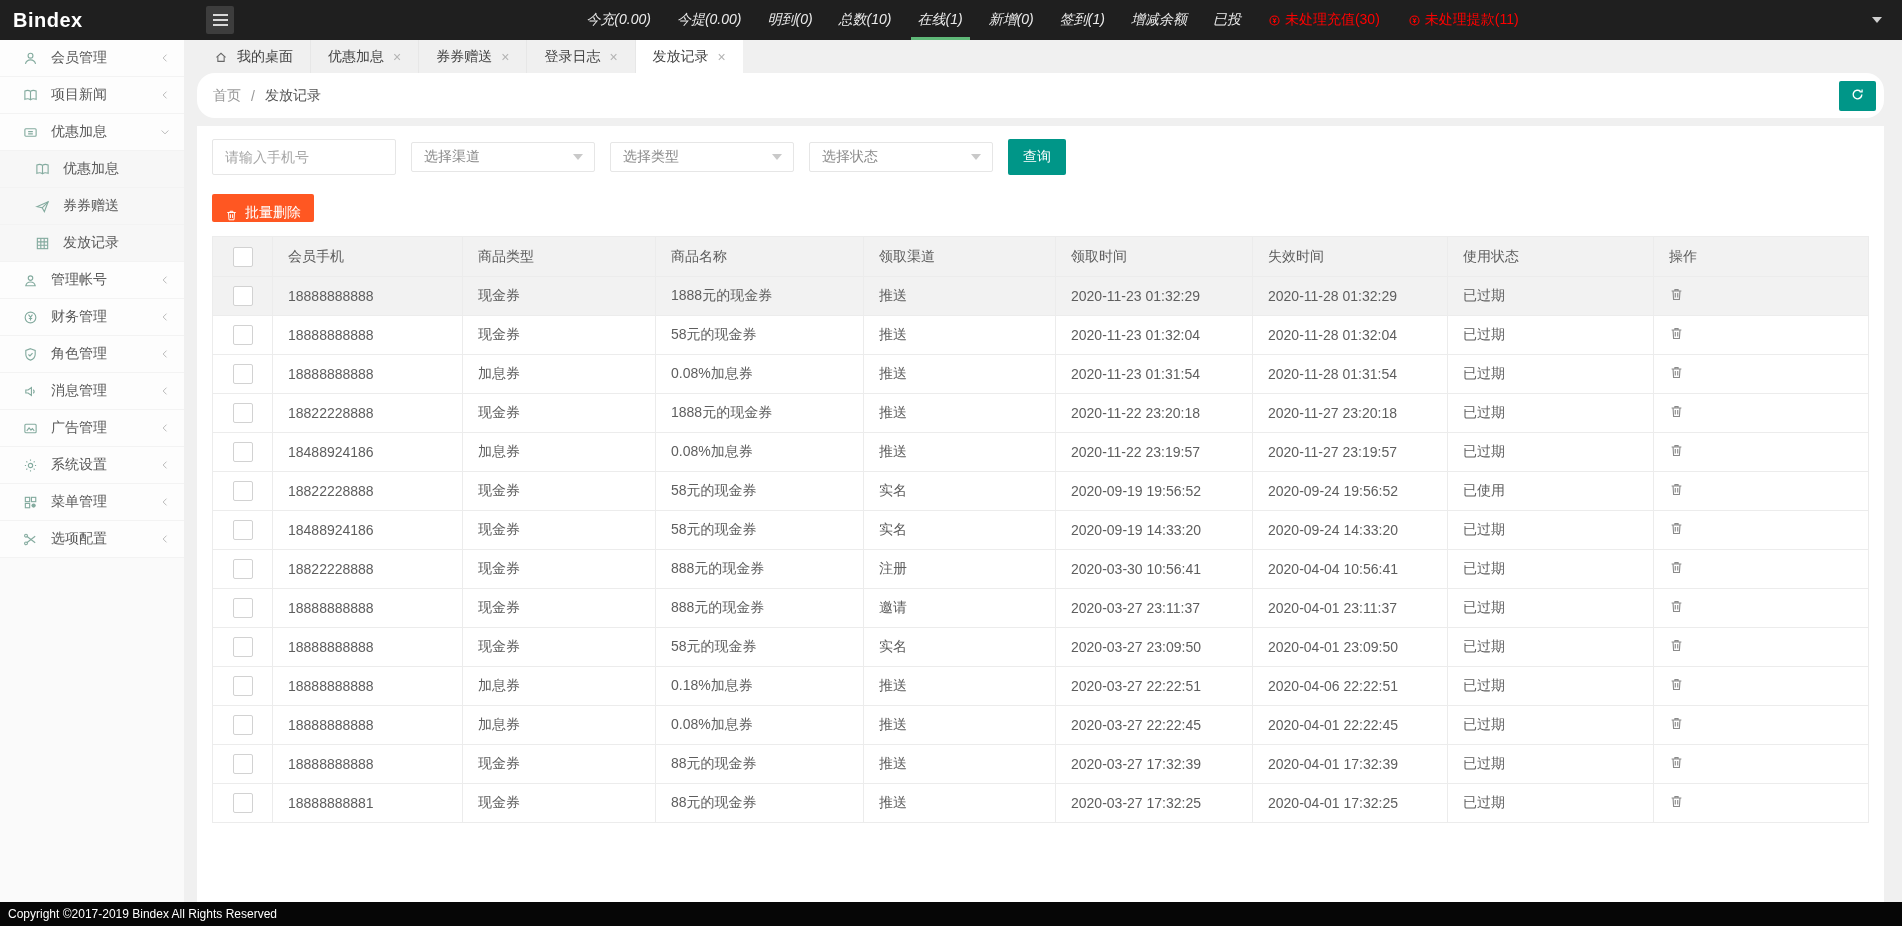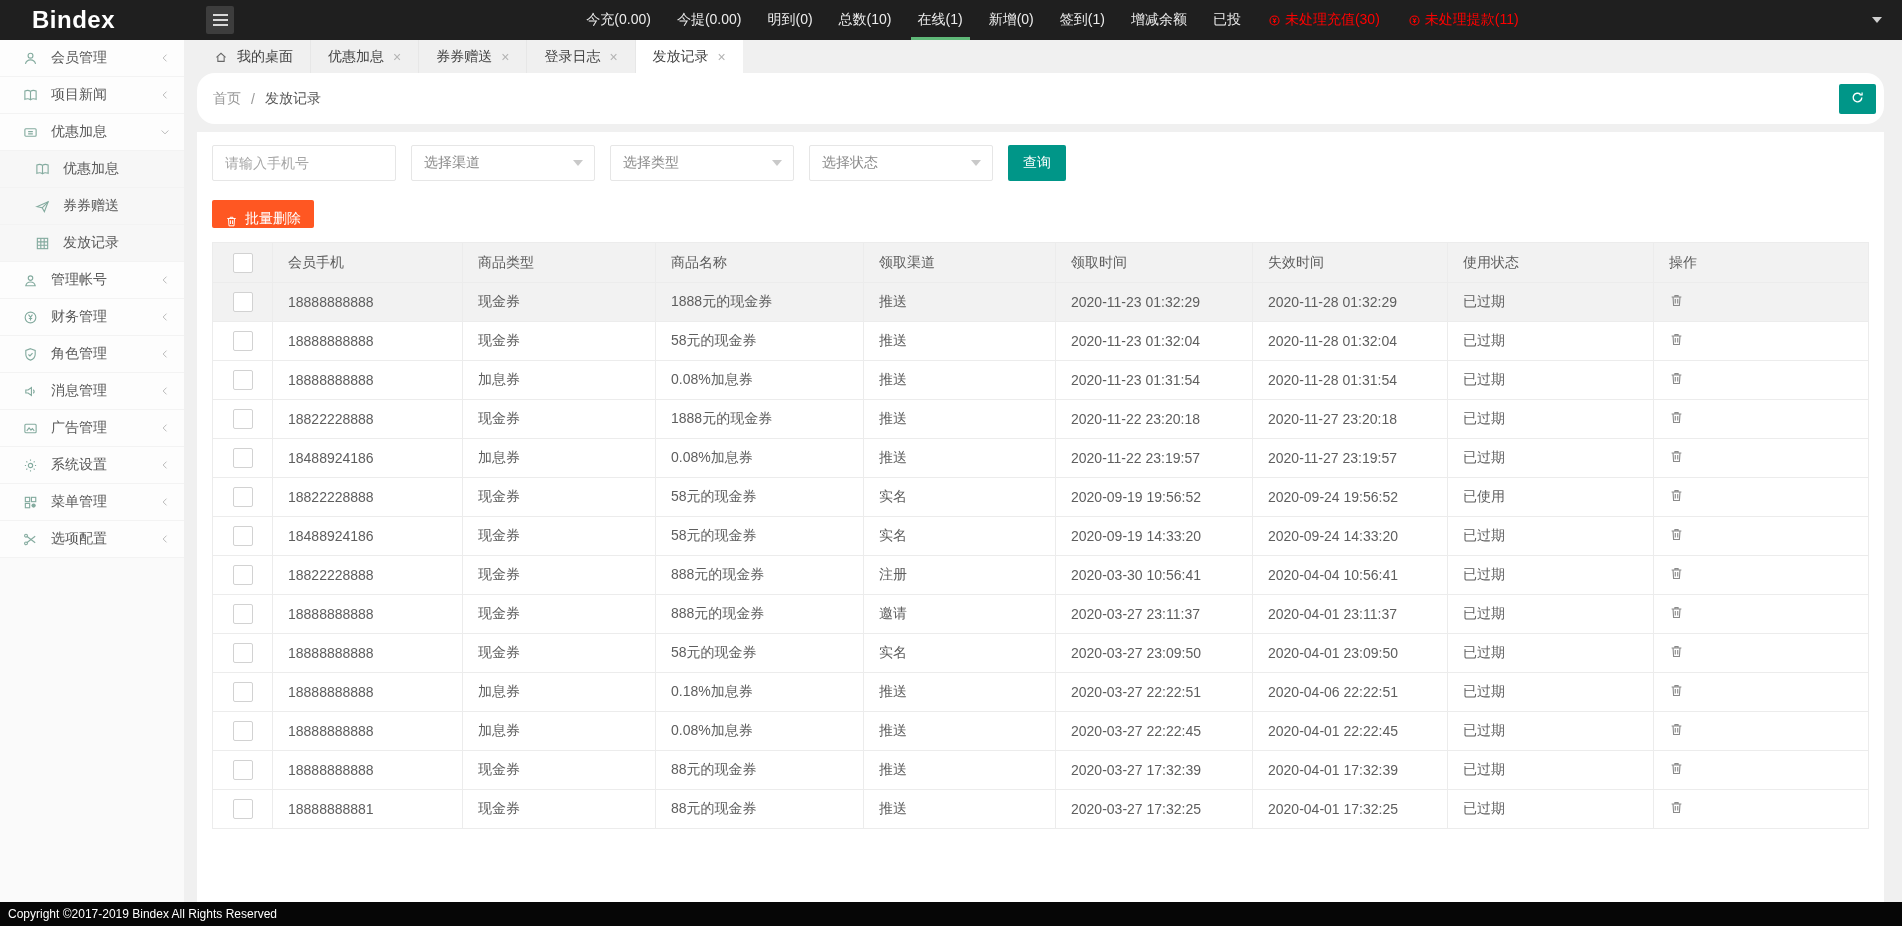--- a/index.html
+++ b/index.html
@@ -1,25 +1,25 @@
 <!DOCTYPE html>
 <html><head>
 <meta charset="utf-8">
 <style>
   *{box-sizing:border-box;margin:0;padding:0;}
   html,body{width:1902px;height:926px;overflow:hidden;}
   body{font-family:"Liberation Sans","DejaVu Sans",sans-serif;background:#f0f0f0;position:relative;}
 
   
   .topbar{height:40px;background:#1f1f1f;display:flex;align-items:center;color:#ececec;font-size:14px;position:relative;z-index:5;}
-  .brand{width:184px;padding-left:32px;font-size:24px;font-weight:bold;color:#fff;letter-spacing:.5px;}
+  .brand{width:184px;padding-left:13px;font-size:20px;font-weight:bold;color:#fff;letter-spacing:.5px;}
   .burger{width:28px;height:28px;background:#3d3d3d;border-radius:2px;margin-left:22px;display:flex;align-items:center;justify-content:center;cursor:pointer;}
   .burger i{display:block;width:15px;height:2px;background:#d9d9d9;box-shadow:0 -5px 0 #d9d9d9,0 5px 0 #d9d9d9;}
   .topbar-right{margin-left:auto;display:flex;align-items:center;height:100%;}
-  .stat{height:100%;display:flex;align-items:center;padding:16px 13px;cursor:pointer;position:relative;white-space:nowrap;}
+  .stat{height:100%;display:flex;align-items:center;padding:16px 13px;cursor:pointer;position:relative;white-space:nowrap;font-style:italic;}
   .stat.active::after{content:"";position:absolute;left:6px;right:6px;bottom:0;height:3px;background:#5FB878;}
   .t-alert{height:100%;display:flex;align-items:center;gap:4px;padding:10px 14px;color:#ff0000;cursor:pointer;white-space:nowrap;}
   .t-alert .icon{display:flex;color:#ff0000;}
   .user-caret{margin-left:auto;margin-right:20px;width:0;height:0;border-left:5px solid transparent;border-right:5px solid transparent;border-top:6px solid #cfcfcf;cursor:pointer;}
 
   
   .sidebar{position:absolute;top:40px;left:0;bottom:24px;width:184px;background:#fafafa;overflow:hidden;}
   .side-item{height:37px;display:flex;align-items:center;padding-left:22px;font-size:14px;color:#595959;cursor:pointer;position:relative;border-bottom:1px solid #f3f3f3;background:#fdfdfd;}
   .side-item.sub{padding-left:34px;background:#f7f7f7;}
   .side-item .icon{width:16px;display:flex;justify-content:center;color:#84ab9f;margin-right:13px;}
@@ -27,30 +27,30 @@
   .side-item .chev{position:absolute;right:13px;color:#b8b8b8;display:flex;}
 
   
   .content{position:absolute;left:184px;top:40px;right:0;bottom:24px;display:flex;flex-direction:column;background:#f0f0f0;}
   .tabbar{height:33px;background:#f0f0f0;display:flex;align-items:stretch;padding-left:13px;flex:0 0 auto;}
   .tab{display:flex;align-items:center;gap:9px;padding:0 17px;font-size:14px;color:#444;cursor:pointer;white-space:nowrap;border-right:1px solid #e7e7e7;}
   .tab .icon{display:flex;color:#666;}
   .tab.active{background:#fff;border-right:none;}
   .tab .x{color:#b3b3b3;font-size:14px;line-height:1;cursor:pointer;}
 
-  .breadcrumb-bar{height:51px;background:#fff;margin:0 18px 0 13px;display:flex;align-items:center;padding-left:16px;position:relative;font-size:14px;color:#999;flex:0 0 auto;border-radius:18px;}
+  .breadcrumb-bar{height:45px;background:#fff;margin:0 18px 0 13px;display:flex;align-items:center;padding-left:16px;position:relative;font-size:14px;color:#999;flex:0 0 auto;border-radius:18px;}
   .crumb-sep{margin:0 10px;color:#999;}
   .crumb-cur{color:#555;}
   .refresh-btn{position:absolute;right:8px;top:50%;transform:translateY(-50%);width:37px;height:30px;background:#009688;border:none;border-radius:2px;color:#fff;display:flex;align-items:center;justify-content:center;cursor:pointer;}
 
   .card{flex:1 1 auto;background:#fff;margin:8px 18px 0 13px;padding:13px 15px 0;overflow:hidden;}
   .filters{display:flex;align-items:center;gap:15px;}
   .txt-input{width:184px;height:36px;border:1px solid #e6e6e6;border-radius:2px;padding:0 12px;font-size:14px;color:#333;outline:none;}
   .txt-input::placeholder{color:#a6a6a6;}
-  .sel{width:184px;height:36px;border:1px solid #e6e6e6;border-radius:2px;background:#fff;display:flex;align-items:center;padding:0 12px;font-size:14px;color:#8a8a8a;position:relative;cursor:pointer;}
+  .sel{width:184px;height:30px;border:1px solid #e6e6e6;border-radius:2px;background:#fff;display:flex;align-items:center;padding:0 12px;font-size:14px;color:#8a8a8a;position:relative;cursor:pointer;}
   .sel-arrow{position:absolute;right:11px;width:0;height:0;border-left:5px solid transparent;border-right:5px solid transparent;border-top:6px solid #c9c9c9;}
   .search-btn{width:58px;height:36px;background:#009688;color:#fff;border:none;border-radius:2px;font-size:14px;cursor:pointer;}
   .delete-btn{margin-top:19px;height:28px;background:#FF5722;color:#fff;border:none;border-radius:2px;padding:0 13px;display:flex;align-items:flex-end;gap:7px;font-size:14px;cursor:pointer;}
   .delete-btn .icon{display:flex;color:#fff;}
 
   table.grid{margin-top:14px;width:100%;border-collapse:collapse;table-layout:fixed;font-size:14px;color:#5e5e5e;}
   .grid th,.grid td{border:1px solid #ececec;text-align:left;padding:0 15px;height:39px;font-weight:normal;overflow:hidden;white-space:nowrap;}
   .grid thead th{background:#f2f2f2;height:40px;color:#5c5c5c;}
   .grid tr.row-hl td{background:#f2f2f2;}
   .cb{display:inline-block;width:20px;height:20px;border:1px solid #d2d2d2;border-radius:2px;background:#fff;vertical-align:middle;cursor:pointer;}

